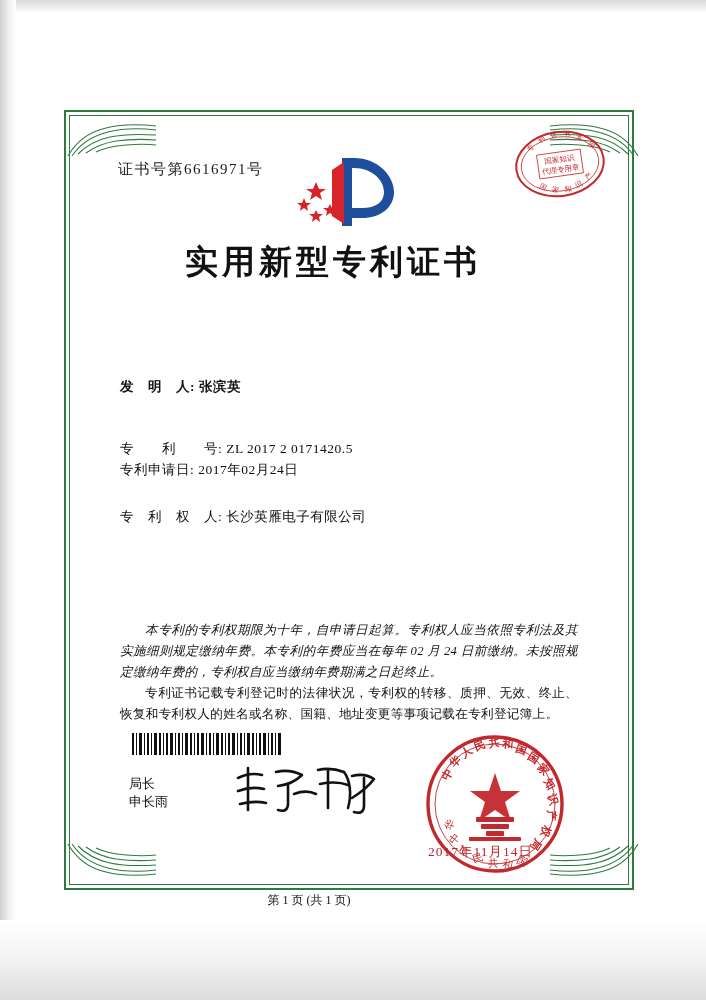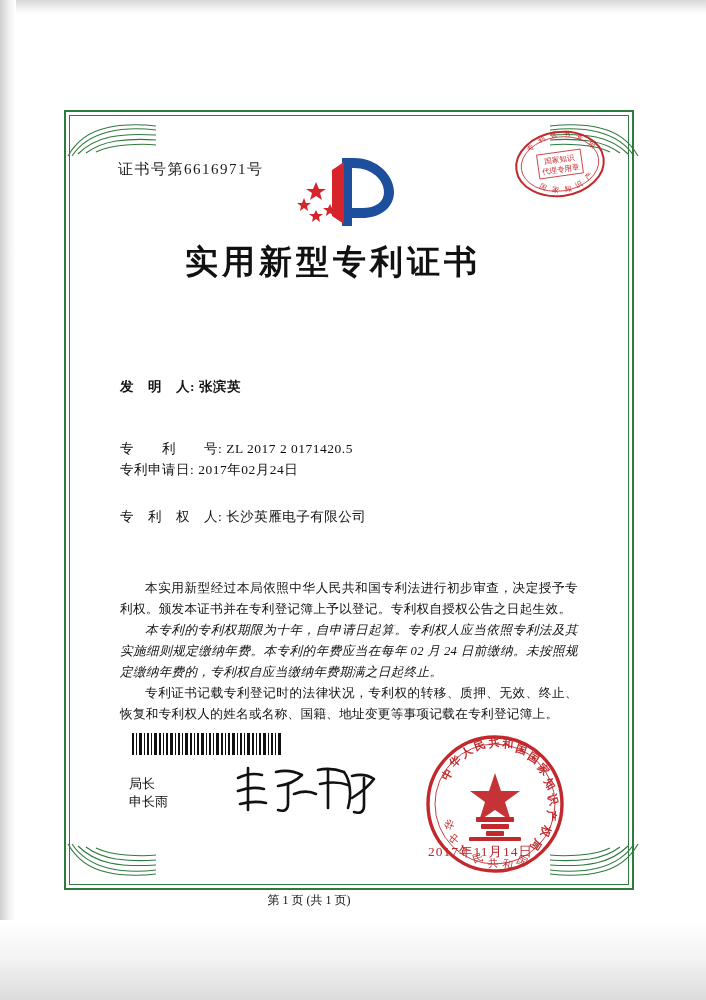--- a/index.html
+++ b/index.html
@@ -312,21 +312,20 @@
   </div>
   <div class="field f4">
     <span class="lbl">专利申请日:</span>
     <span class="val">2017年02月24日</span>
   </div>
   <div class="field f5">
     <span class="lbl">专　利　权　人:</span>
     <span class="val">长沙英雁电子有限公司</span>
   </div>
 
-  <div class="para p1">本实用新型经过本局依照中华人民共和国专利法进行初步审查，决定授予专利权。颁发本证书并在专利登记簿上予以登记。专利权自授权公告之日起生效。</div>
   <div class="para p2">本专利的专利权期限为十年，自申请日起算。专利权人应当依照专利法及其实施细则规定缴纳年费。本专利的年费应当在每年 02 月 24 日前缴纳。未按照规定缴纳年费的，专利权自应当缴纳年费期满之日起终止。</div>
   <div class="para p3">专利证书记载专利登记时的法律状况，专利权的转移、质押、无效、终止、恢复和专利权人的姓名或名称、国籍、地址变更等事项记载在专利登记簿上。</div>
 
   <div class="barcode">
     <svg width="150" height="22" viewBox="0 0 150 22">
       <g fill="#111">
         <rect x="0" y="0" width="2" height="22"></rect>
           <rect x="4" y="0" width="1" height="22"></rect>
         <rect x="7" y="0" width="3" height="22"></rect>
           <rect x="12" y="0" width="1" height="22"></rect>

